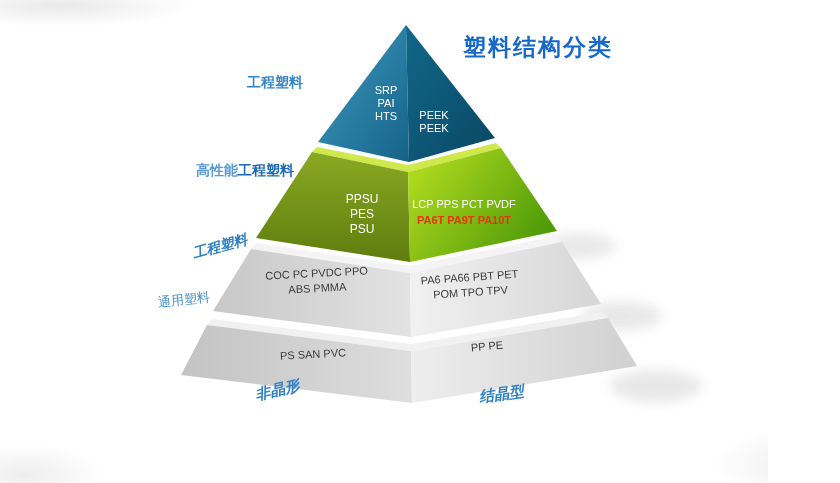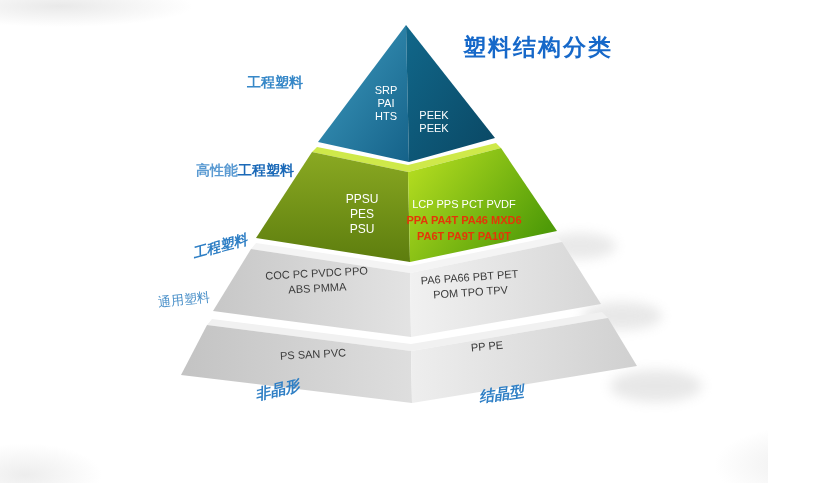--- a/index.html
+++ b/index.html
@@ -124,21 +124,20 @@
     <span class="line">PEEK</span>
   </div>
 
   <div class="ttext t2l">
     <span class="line">PPSU</span>
     <span class="line">PES</span>
     <span class="line">PSU</span>
   </div>
   <div class="ttext t2r">
     <span class="line">LCP PPS PCT PVDF</span>
-    <span class="line red">PPA PA4T PA46 MXD6</span>
     <span class="line red">PA6T PA9T PA10T</span>
   </div>
 
   <div class="ttext t3l">
     <span class="line">COC PC PVDC PPO</span>
     <span class="line">ABS PMMA</span>
   </div>
   <div class="ttext t3r">
     <span class="line">PA6 PA66  PBT PET</span>
     <span class="line">POM TPO TPV</span>

